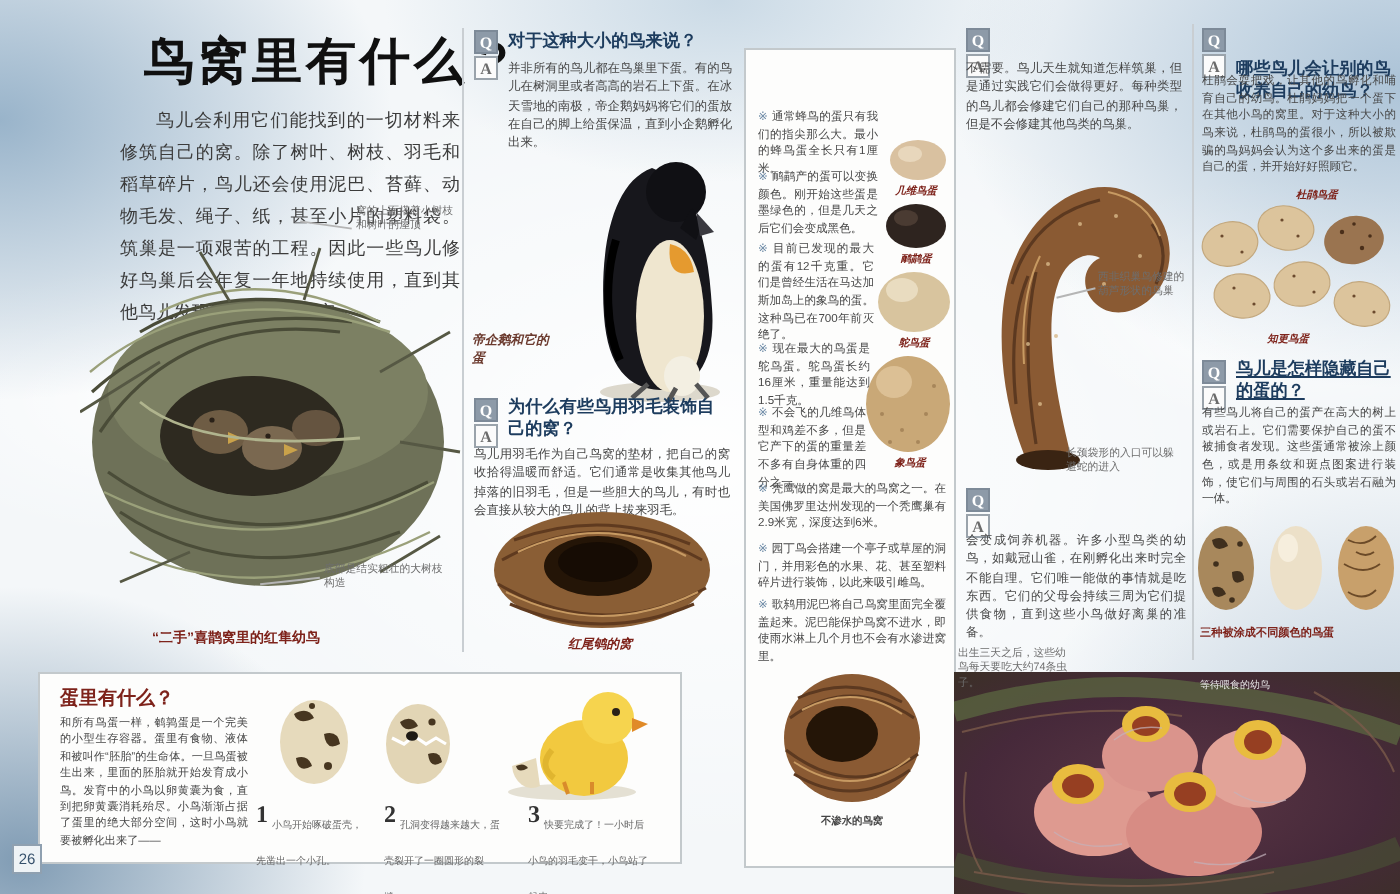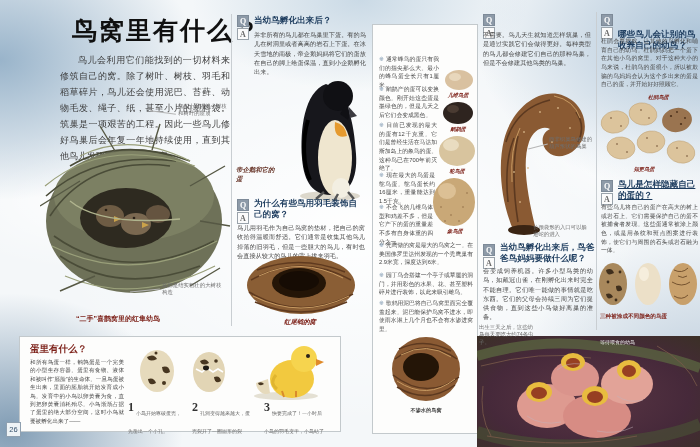--- a/index.html
+++ b/index.html
@@ -75,21 +75,21 @@
   <div class="abs lead" style="left:130px;top:290px;width:30px;transform:rotate(-6deg);"></div>
   <div class="abs annot" style="left:162px;top:282px;width:62px;">底部是结实粗壮的大树枝构造</div>
   <div class="abs caption-red" style="left:76px;top:314px;width:180px;font-size:7px;">“二手”喜鹊窝里的红隼幼鸟</div>
 
   <div class="abs divider" style="left:231px;top:14px;height:312px;"></div>
 
   <div class="abs qa-badge" style="left:237px;top:15px;">
     <div class="q">Q</div>
     <div class="a">A</div>
   </div>
-  <div class="abs qa-question" style="left:254px;top:15px;width:112px;">当幼鸟孵化出来后？</div>
+  <div class="abs qa-question" style="left:254px;top:15px;width:112px;">对于这种大小的鸟来说？</div>
   <div class="abs qa-answer" style="left:254px;top:30px;width:112px;">并非所有的鸟儿都在鸟巢里下蛋。有的鸟儿在树洞里或者高高的岩石上下蛋。在冰天雪地的南极，帝企鹅妈妈将它们的蛋放在自己的脚上给蛋保温，直到小企鹅孵化出来。</div>
 
   <div class="abs" style="left:288px;top:70px;width:80px;height:132px;">
     <svg width="80" height="132" viewBox="0 0 80 132">
       <ellipse cx="42" cy="126" rx="30" ry="5" fill="#cfc8b6" opacity="0.7"></ellipse>
       <path d="M38,14 C16,22 12,60 14,88 C16,114 26,124 42,125 C60,126 70,110 68,84 C66,52 60,22 38,14 Z" fill="#17171c"></path>
       <ellipse cx="47" cy="88" rx="17" ry="38" fill="#efe6cf"></ellipse>
       <path d="M47,52 q10,2 12,14 q-14,4 -12,-14z" fill="#e59a2f"></path>
       <circle cx="50" cy="26" r="15" fill="#101014"></circle>
       <path d="M58,34 q6,8 2,16 l-8,-6z" fill="#101014"></path>
@@ -206,21 +206,20 @@
     </svg>
   </div>
   <div class="abs annot" style="left:549px;top:136px;width:44px;">西非织巢鸟修建的葫芦形状的鸟巢</div>
   <div class="abs lead" style="left:528px;top:146px;width:20px;transform:rotate(-14deg);"></div>
   <div class="abs annot" style="left:533px;top:224px;width:58px;">长颈袋形的入口可以躲避蛇的进入</div>
 
   <div class="abs qa-badge" style="left:483px;top:244px;">
     <div class="q">Q</div>
     <div class="a">A</div>
   </div>
-  <div class="abs qa-question" style="left:500px;top:242px;width:96px;">当幼鸟孵化出来后，鸟爸爸鸟妈妈要做什么呢？</div>
   <div class="abs qa-answer" style="left:483px;top:266px;width:110px;">会变成饲养机器。许多小型鸟类的幼鸟，如戴冠山雀，在刚孵化出来时完全不能自理。它们唯一能做的事情就是吃东西。它们的父母会持续三周为它们提供食物，直到这些小鸟做好离巢的准备。</div>
   <div class="abs annot" style="left:479px;top:324px;width:56px;z-index:3;">出生三天之后，这些幼鸟每天要吃大约74条虫子。</div>
 
   <div class="abs divider" style="left:596px;top:12px;height:318px;"></div>
 
   <div class="abs qa-badge" style="left:601px;top:14px;">
     <div class="q">Q</div>
     <div class="a">A</div>
   </div>
   <div class="abs qa-question" style="left:618px;top:13px;width:80px;margin-top:16px;">哪些鸟儿会让别的鸟收养自己的幼鸟？</div>

